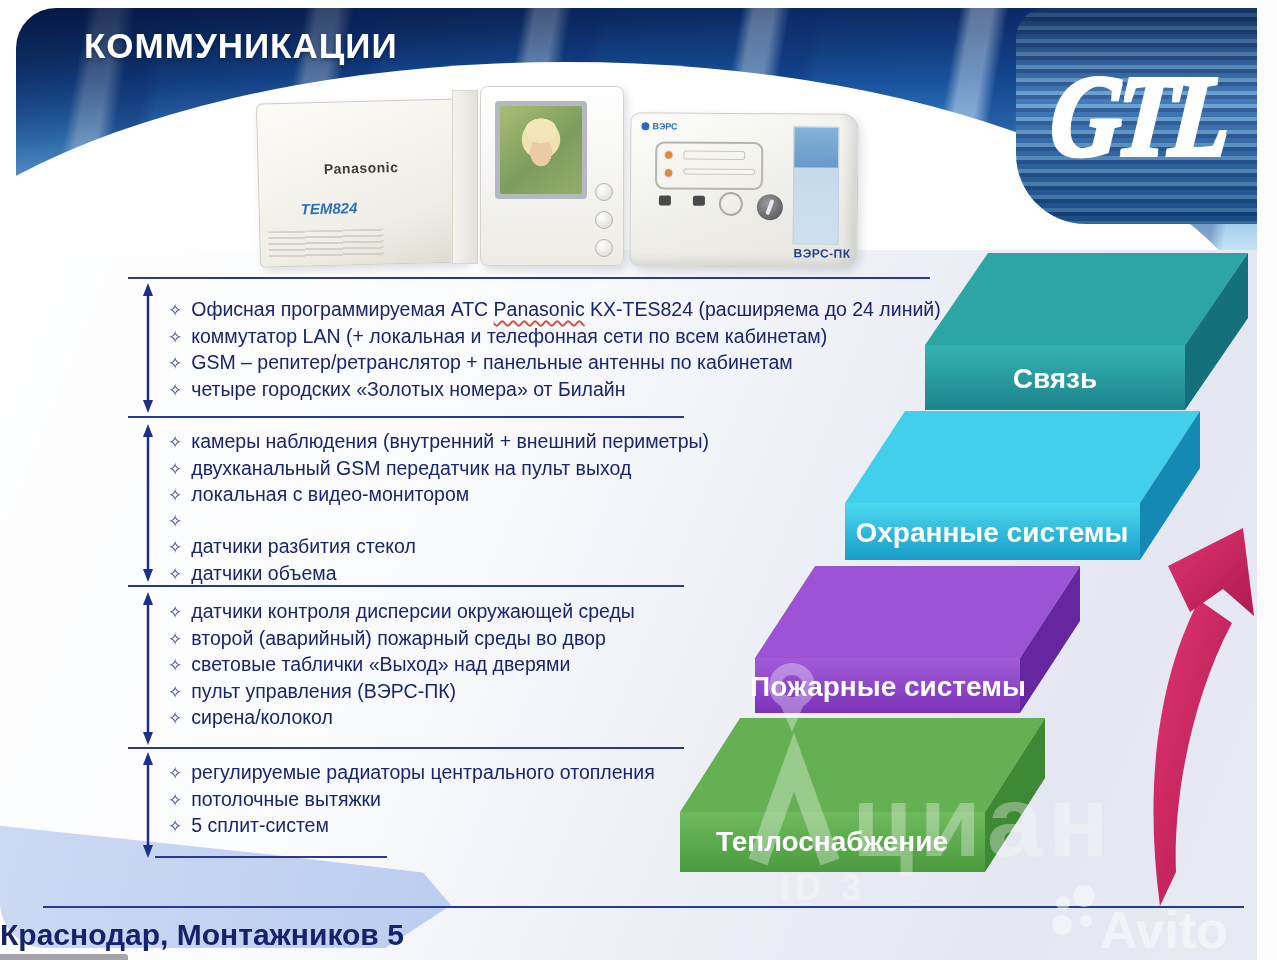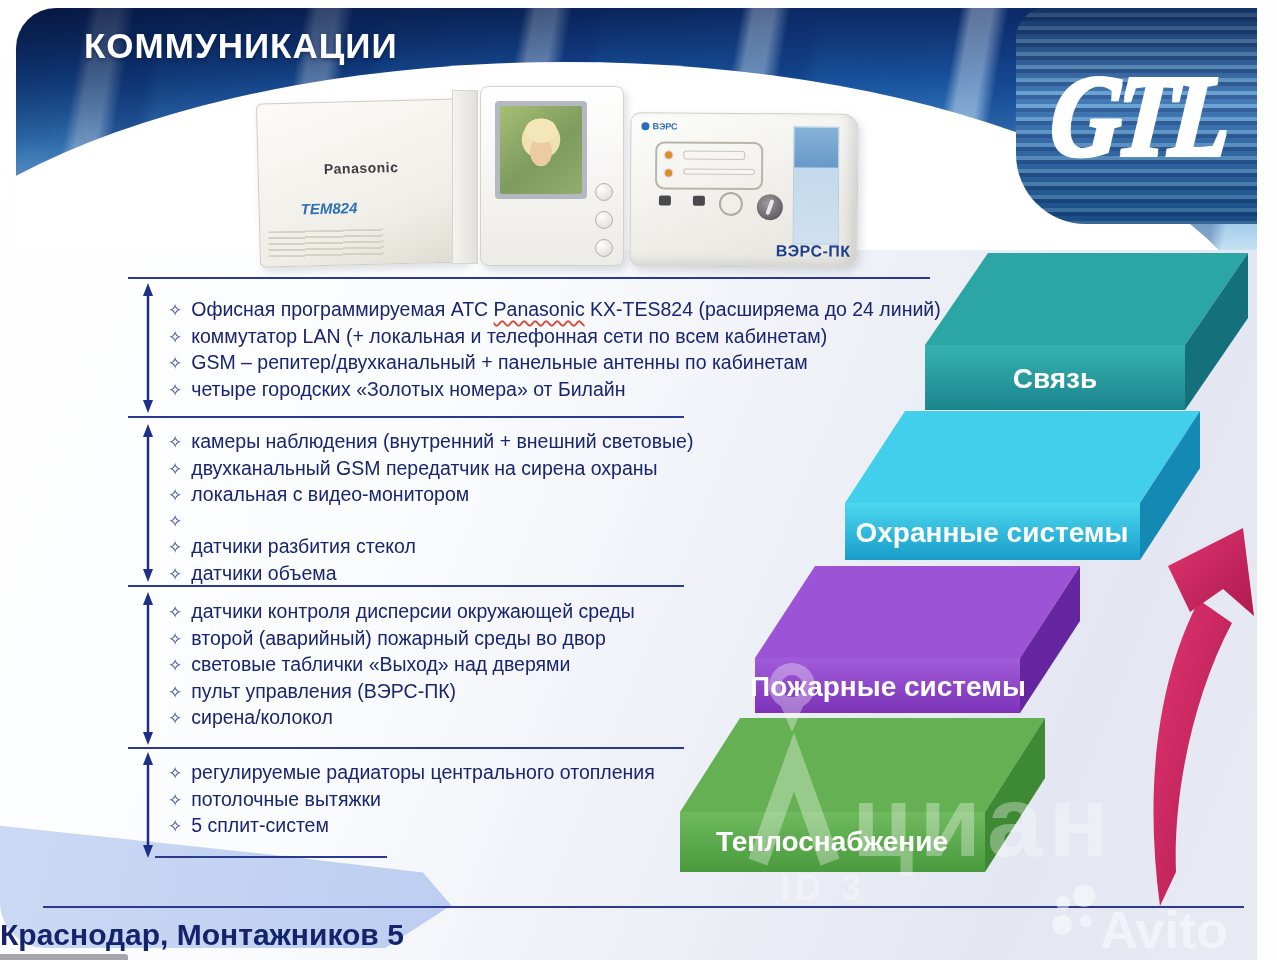--- a/index.html
+++ b/index.html
@@ -73,21 +73,21 @@
   .vp-sq1{left:28px;} .vp-sq2{left:62px;}
   .vp-gauge{position:absolute;left:88px;top:78px;width:20px;height:20px;border:2px solid #aeaba2;border-radius:50%;}
   .vp-key{position:absolute;left:126px;top:80px;width:26px;height:26px;border-radius:50%;
     background:radial-gradient(circle at 40% 35%,#9a9a9e,#4c4c50);}
   .vp-key::after{content:"";position:absolute;left:11px;top:5px;width:4px;height:16px;background:#e8e8ea;border-radius:2px;transform:rotate(20deg);}
   .vp-strip{position:absolute;left:162px;top:12px;width:44px;height:116px;
     background:
       linear-gradient(180deg,#85b2d8 0%,#6899c8 34%,#c3d9ec 35%,#cfe0f0 100%),
       repeating-linear-gradient(90deg,rgba(255,255,255,.35) 0 1px,transparent 1px 4px);
     border:1px solid #b9cede;}
-  .vp-label{position:absolute;right:6px;bottom:6px;font-size:16px;font-weight:bold;color:#1d3f8f;letter-spacing:.5px;}
+  .vp-label{position:absolute;right:6px;bottom:6px;font-size:12px;font-weight:bold;color:#1d3f8f;letter-spacing:.5px;}
 
   
   .rule{position:absolute;height:2px;background:#2b3a8e;z-index:4;}
   .r1{left:128px;top:277px;width:802px;}
   .r2{left:128px;top:416px;width:556px;}
   .r3{left:128px;top:585px;width:556px;}
   .r4{left:128px;top:747px;width:556px;}
   .r5{left:155px;top:856px;width:232px;height:2px;}
   .r6{left:43px;top:906px;width:1201px;}
   .list{position:absolute;z-index:4;color:#1a2570;font-size:19.5px;line-height:25.5px;}
@@ -179,36 +179,36 @@
     <div class="li">
       <span class="bullet">✧</span>
       <span><span>Офисная программируемая АТС </span><span class="sp">Panasonic</span><span> KX-TES824 (расширяема до 24 линий)</span></span>
     </div>
     <div class="li">
         <span class="bullet">✧</span>
         <span>коммутатор LAN (+ локальная и телефонная сети по всем кабинетам)</span>
       </div>
     <div class="li">
         <span class="bullet">✧</span>
-        <span>GSM – репитер/двухканальный + панельные антенны по кабинетам</span>
+        <span>GSM – репитер/ретранслятор + панельные антенны по кабинетам</span>
       </div>
     <div class="li">
         <span class="bullet">✧</span>
         <span>четыре  городских «Золотых номера» от Билайн</span>
       </div>
   </div>
 
   <div class="list s2">
     <div class="li">
         <span class="bullet">✧</span>
-        <span>камеры наблюдения (внутренний + внешний световые)</span>
-      </div>
-    <div class="li">
-        <span class="bullet">✧</span>
-        <span>двухканальный GSM передатчик на сирена охраны</span>
+        <span>камеры наблюдения (внутренний + внешний периметры)</span>
+      </div>
+    <div class="li">
+        <span class="bullet">✧</span>
+        <span>двухканальный GSM передатчик на пульт выход</span>
       </div>
     <div class="li">
         <span class="bullet">✧</span>
         <span>локальная с видео-монитором</span>
       </div>
     <div class="li">
         <span class="bullet">✧</span>
       </div>
     <div class="li">
         <span class="bullet">✧</span>

